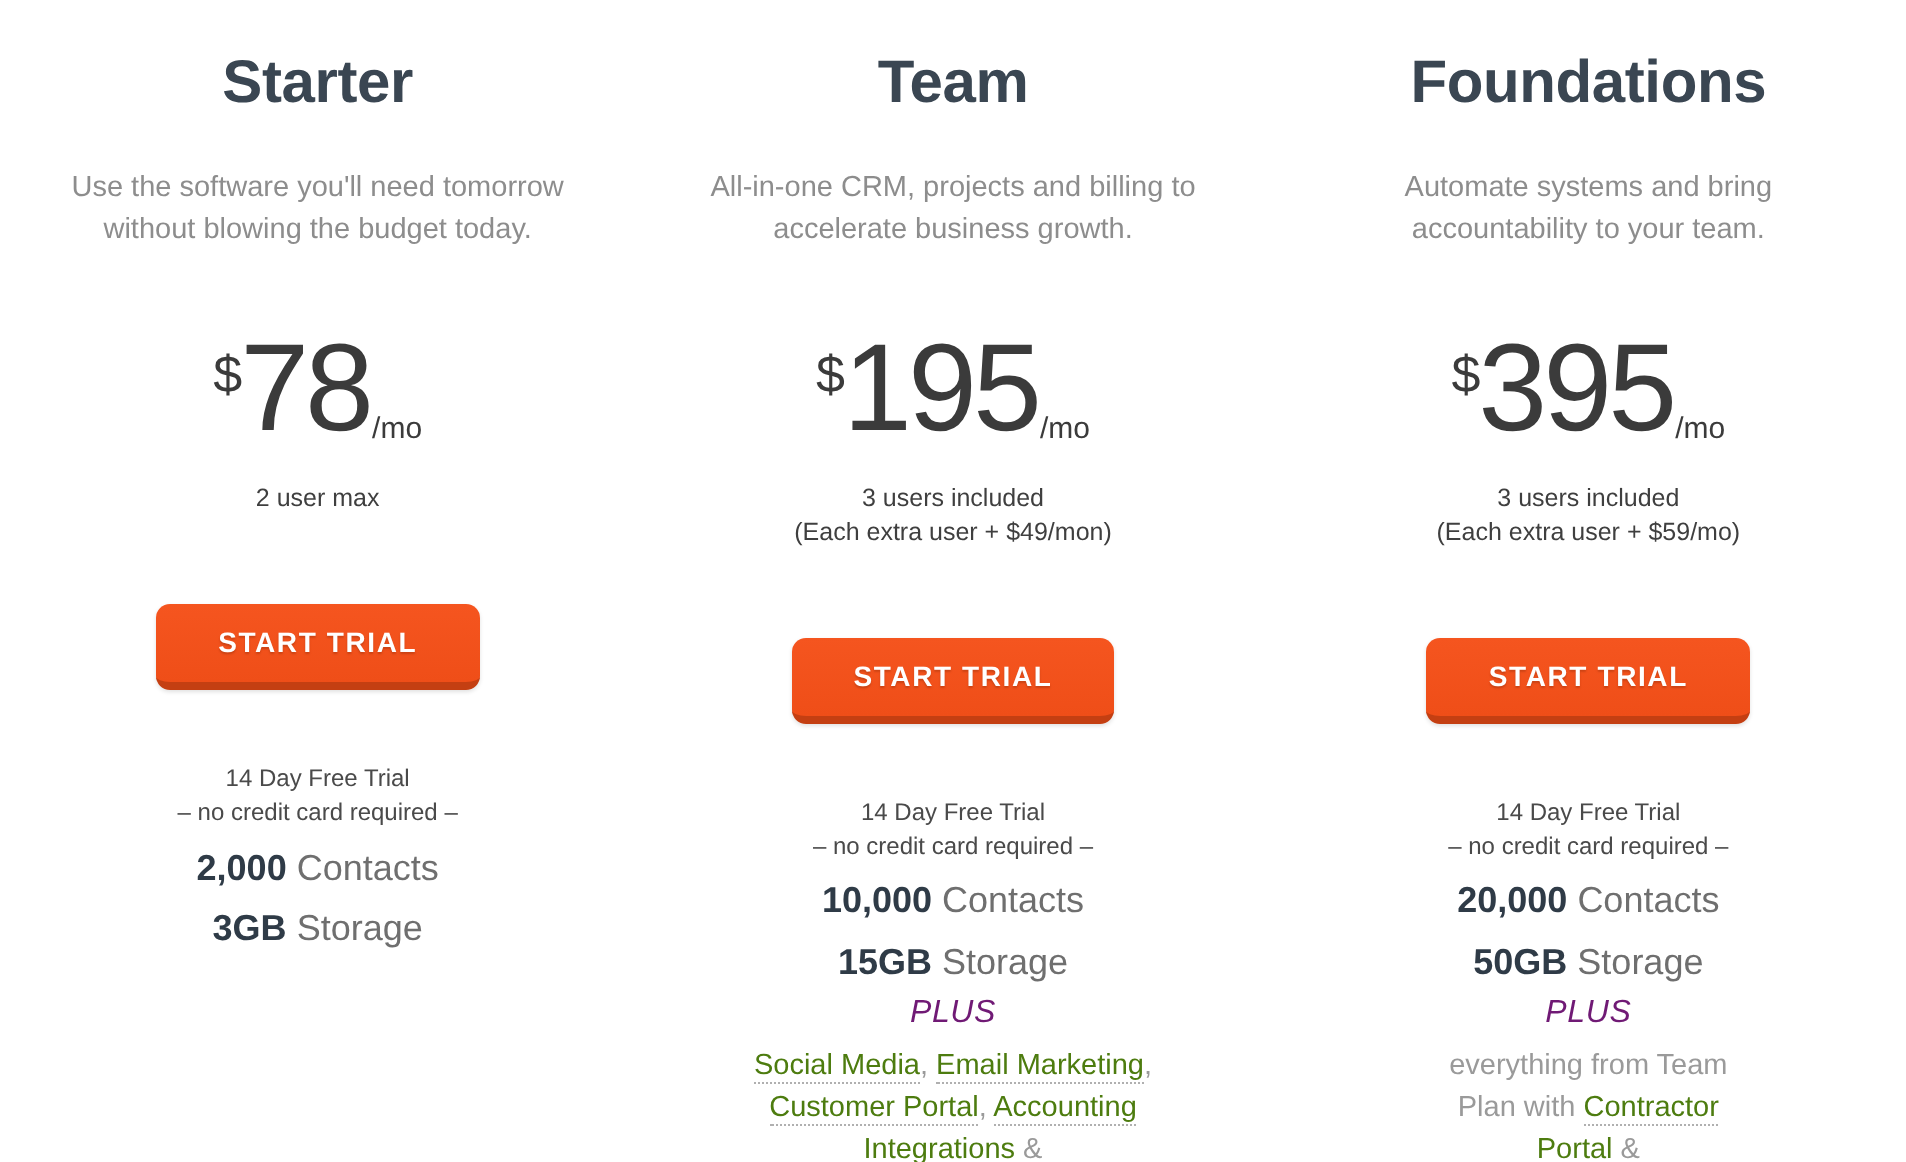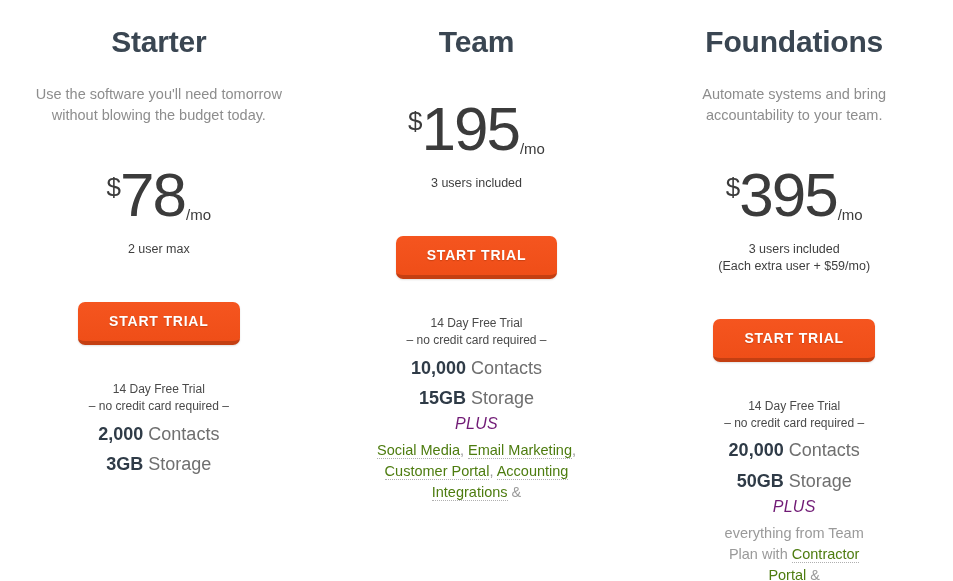--- a/index.html
+++ b/index.html
@@ -184,29 +184,31 @@
     </div>
 
     <div class="feature-line">
       <span class="feature-value">3GB</span>
       <span>Storage</span>
     </div>
   </div>
 
   <div class="plan-column">
     <div class="plan-name">Team</div>
+    <div class="plan-tagline">All-in-one CRM, projects and billing to accelerate business growth.</div>
 
     <div class="price-block">
       <span class="price-currency">$</span>
       <span class="price-amount">195</span>
       <span class="price-period">/mo</span>
     </div>
 
     <div class="users-note">
       <div>3 users included</div>
+      <div>(Each extra user + $49/mon)</div>
     </div>
 
     <button class="trial-button">START TRIAL</button>
 
     <div class="trial-note">
       <div>14 Day Free Trial</div>
       <div>– no credit card required –</div>
     </div>
 
     <div class="feature-line">

